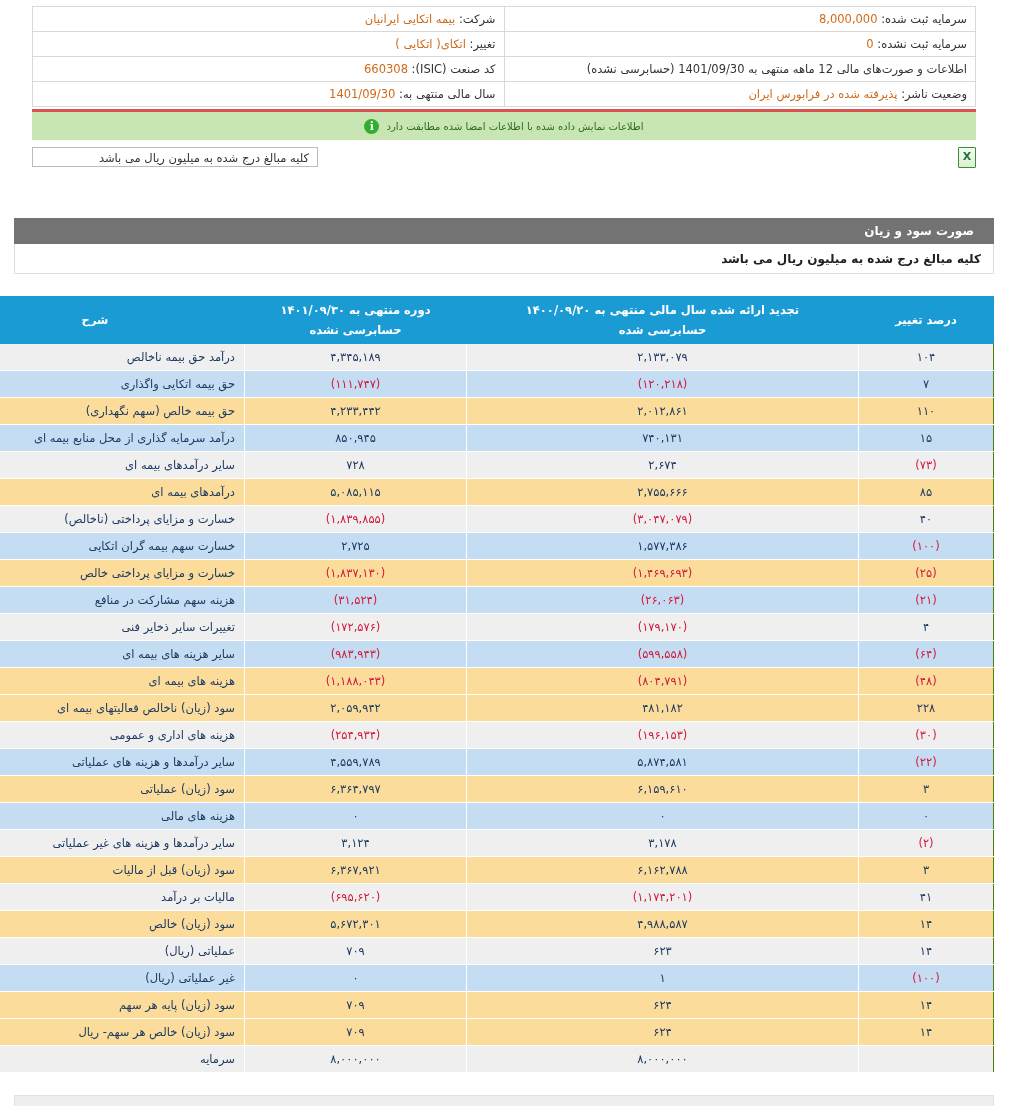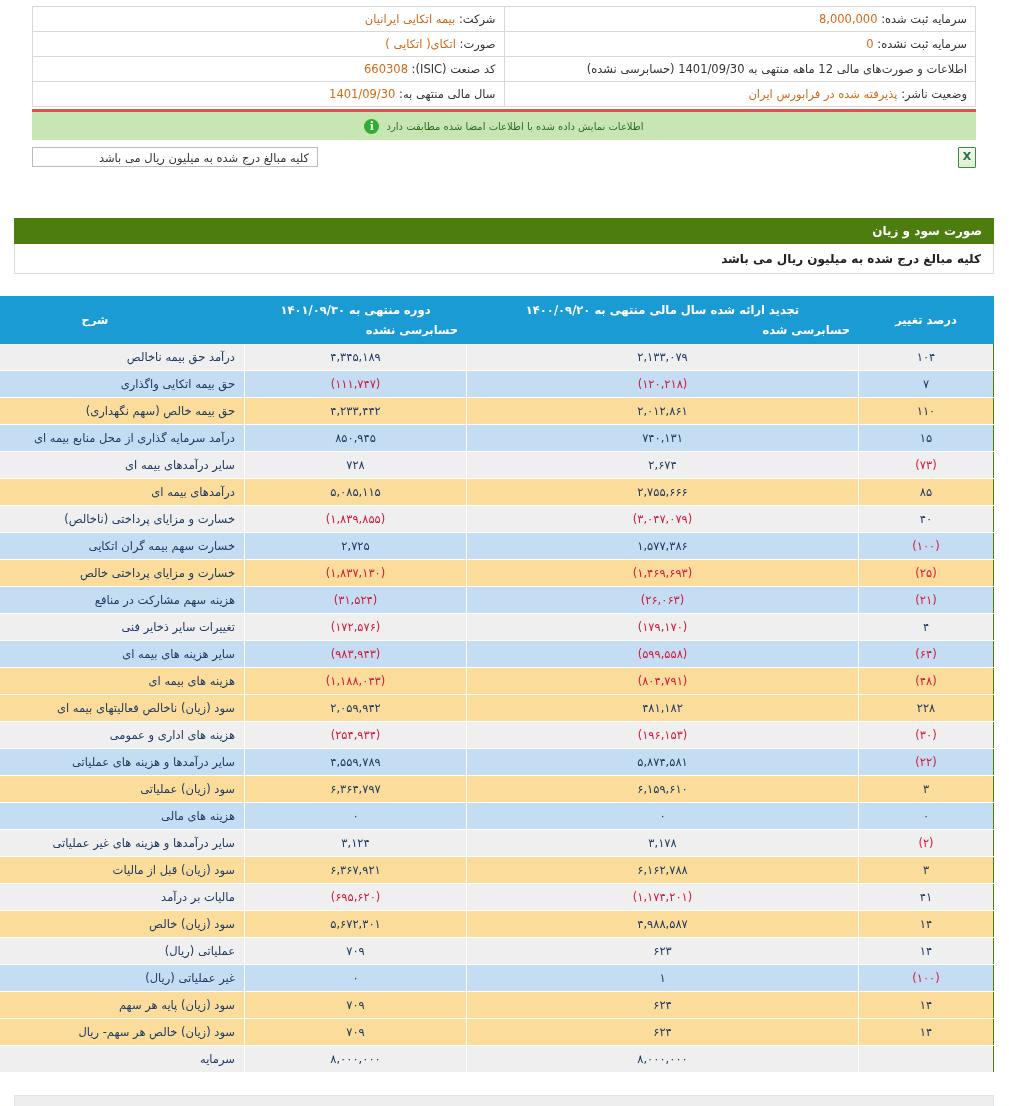--- a/index.html
+++ b/index.html
@@ -119,27 +119,27 @@
     content:"X";
     position:absolute;left:0;right:0;top:2px;
     text-align:center;
     font-size:11px;font-weight:700;color:#217346;
     font-family:"DejaVu Sans","Liberation Sans",sans-serif;
   }
 
   
   .sectionwrap{margin:50px 15px 0 15px;width:980px;}
   .sectionbar{
-    background:#4d7c0f;
+    background:#737373;
     color:#ffffff;
     font-size:12px;
     font-weight:700;
     height:26px;
     line-height:26px;
-    padding:0 12px;
+    padding:0 20px;
     text-align:right;
     box-sizing:border-box;
   }
   .sectionsub{
     border:1px solid #dddddd;
     border-top:none;
     background:#ffffff;
     height:30px;
     line-height:30px;
     padding:0 12px;
@@ -166,21 +166,21 @@
     font-weight:700;
     padding:5px 8px;
     border:1px solid #1b9bd4;
     text-align:center;
     line-height:16px;
   }
   table.fin th.desc-h{width:282px;}
   table.fin th.cur-h{width:205px;}
   table.fin th.prev-h{width:375px;}
   table.fin th.pct-h{width:118px;}
-  table.fin th .sub{display:block;font-weight:700;padding-top:4px;text-align:right;}
+  table.fin th .sub{display:block;font-weight:700;padding-top:4px;}
 
   table.fin td{
     border:1px solid #ffffff;
     border-bottom:1px solid #ffffff;
     font-size:11.5px;
     padding:4px 9px;
     height:18px;
     line-height:16px;
     vertical-align:middle;
   }
@@ -233,21 +233,21 @@
           <span class="lbl">شرکت:</span>
           <span class="val">بیمه اتکایی ایرانیان</span>
         </td>
       </tr>
       <tr>
         <td class="left-cell">
           <span class="lbl">سرمایه ثبت نشده:</span>
           <span class="val">0</span>
         </td>
         <td class="right-cell">
-          <span class="lbl">صورت:</span>
+          <span class="lbl">تغییر:</span>
           <span class="val">اتکای( اتکایی )</span>
         </td>
       </tr>
       <tr>
         <td class="left-cell">
           <span class="lbl">اطلاعات و صورت‌های مالی  12 ماهه منتهی به 1401/09/30 (حسابرسی نشده)</span>
         </td>
         <td class="right-cell">
           <span class="lbl">کد صنعت (ISIC):</span>
           <span class="val">660308</span>

